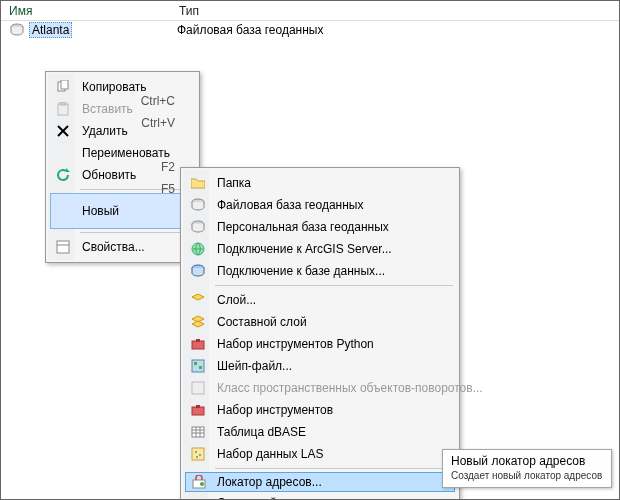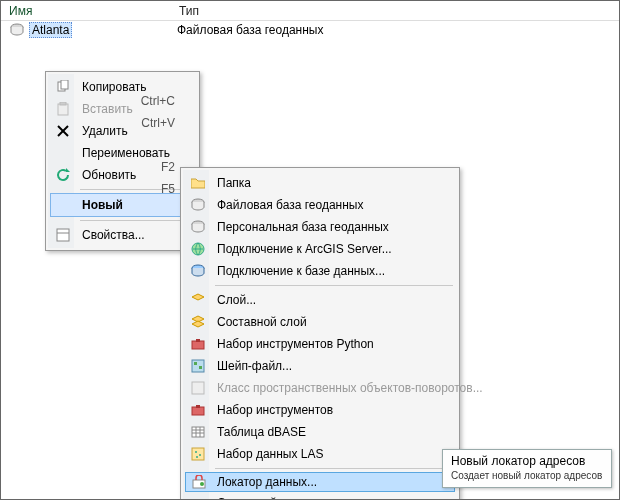--- a/index.html
+++ b/index.html
@@ -15,21 +15,21 @@
   .row .ico { width:16px; height:16px; margin-right:4px; display:flex; align-items:center; justify-content:center; }
   .sel { background:#cfe6ff; border:1px dotted #5a8cd6; padding:0 2px; }
   .menu { position:absolute; background:#f5f5f5; border:1px solid #999; box-shadow:2px 2px 4px rgba(0,0,0,.25); padding:4px; }
   .menu .gutter { position:absolute; left:2px; top:2px; bottom:2px; width:26px; background:#eef0f2; }
   .menu-item { position:relative; display:flex; align-items:center; height:22px; padding:0 20px 0 32px; white-space:nowrap; cursor:default; }
   .menu-item .ico { position:absolute; left:5px; width:16px; height:16px; display:flex; align-items:center; justify-content:center; }
   .menu-item .sc { position:absolute; right:20px; color:#555;margin-top:28px; }
   .menu-item .arrow { position:absolute; right:6px; font-size:10px; }
   .menu-sep { height:1px; background:#c9c9c9; margin:3px 2px 3px 30px; }
   .menu-item.disabled { color:#9a9a9a; }
-  .menu-item.hover { background:#d6e8ff; border:1px solid #7eb4ea; height:24px; padding:0 19px 0 31px;font-weight:bold; }
+  .menu-item.hover { background:#d6e8ff; border:1px solid #7eb4ea; height:36px; padding:0 19px 0 31px; }
   .menu-item.highlight { background:#bfe0ff; border:1px solid #5aa7e0; height:20px; padding:0 19px 0 31px; }
   .submenu { width:280px; }
   .mainmenu { width:155px; }
   .tooltip { position:absolute; background:#fefefe; border:1px solid #9aa; box-shadow:1px 1px 3px rgba(0,0,0,.25); padding:4px 8px 6px 8px; font-size:12px; }
   .tooltip .tt-title { font-weight:normal; margin-bottom:2px; }
   .tooltip .tt-body { color:#333; font-size:10px; }
   svg { display:block; }
 </style>
 </head>
 <body>
@@ -241,21 +241,21 @@
     </div>
     <div class="menu-sep"></div>
     <div class="menu-item highlight">
       <span class="ico">
           <svg width="14" height="14">
             <rect x="1" y="5" width="12" height="8" fill="#fff" stroke="#888"></rect>
             <path d="M4 5V3a3 3 0 0 1 6 0v2" fill="none" stroke="#d44" stroke-width="1.5"></path>
             <circle cx="10" cy="9" r="2" fill="#4a4"></circle>
           </svg>
         </span>
-      <span>Локатор данных...</span>
+      <span>Локатор адресов...</span>
     </div>
     <div class="menu-item">
       <span class="ico">
           <svg width="14" height="14">
             <rect x="0" y="4" width="10" height="7" fill="#fff" stroke="#888"></rect>
             <rect x="4" y="7" width="10" height="7" fill="#fff" stroke="#888"></rect>
             <circle cx="10" cy="11" r="1.5" fill="#4a4"></circle>
           </svg>
         </span>
       <span>Составной локатор адресов...</span>

